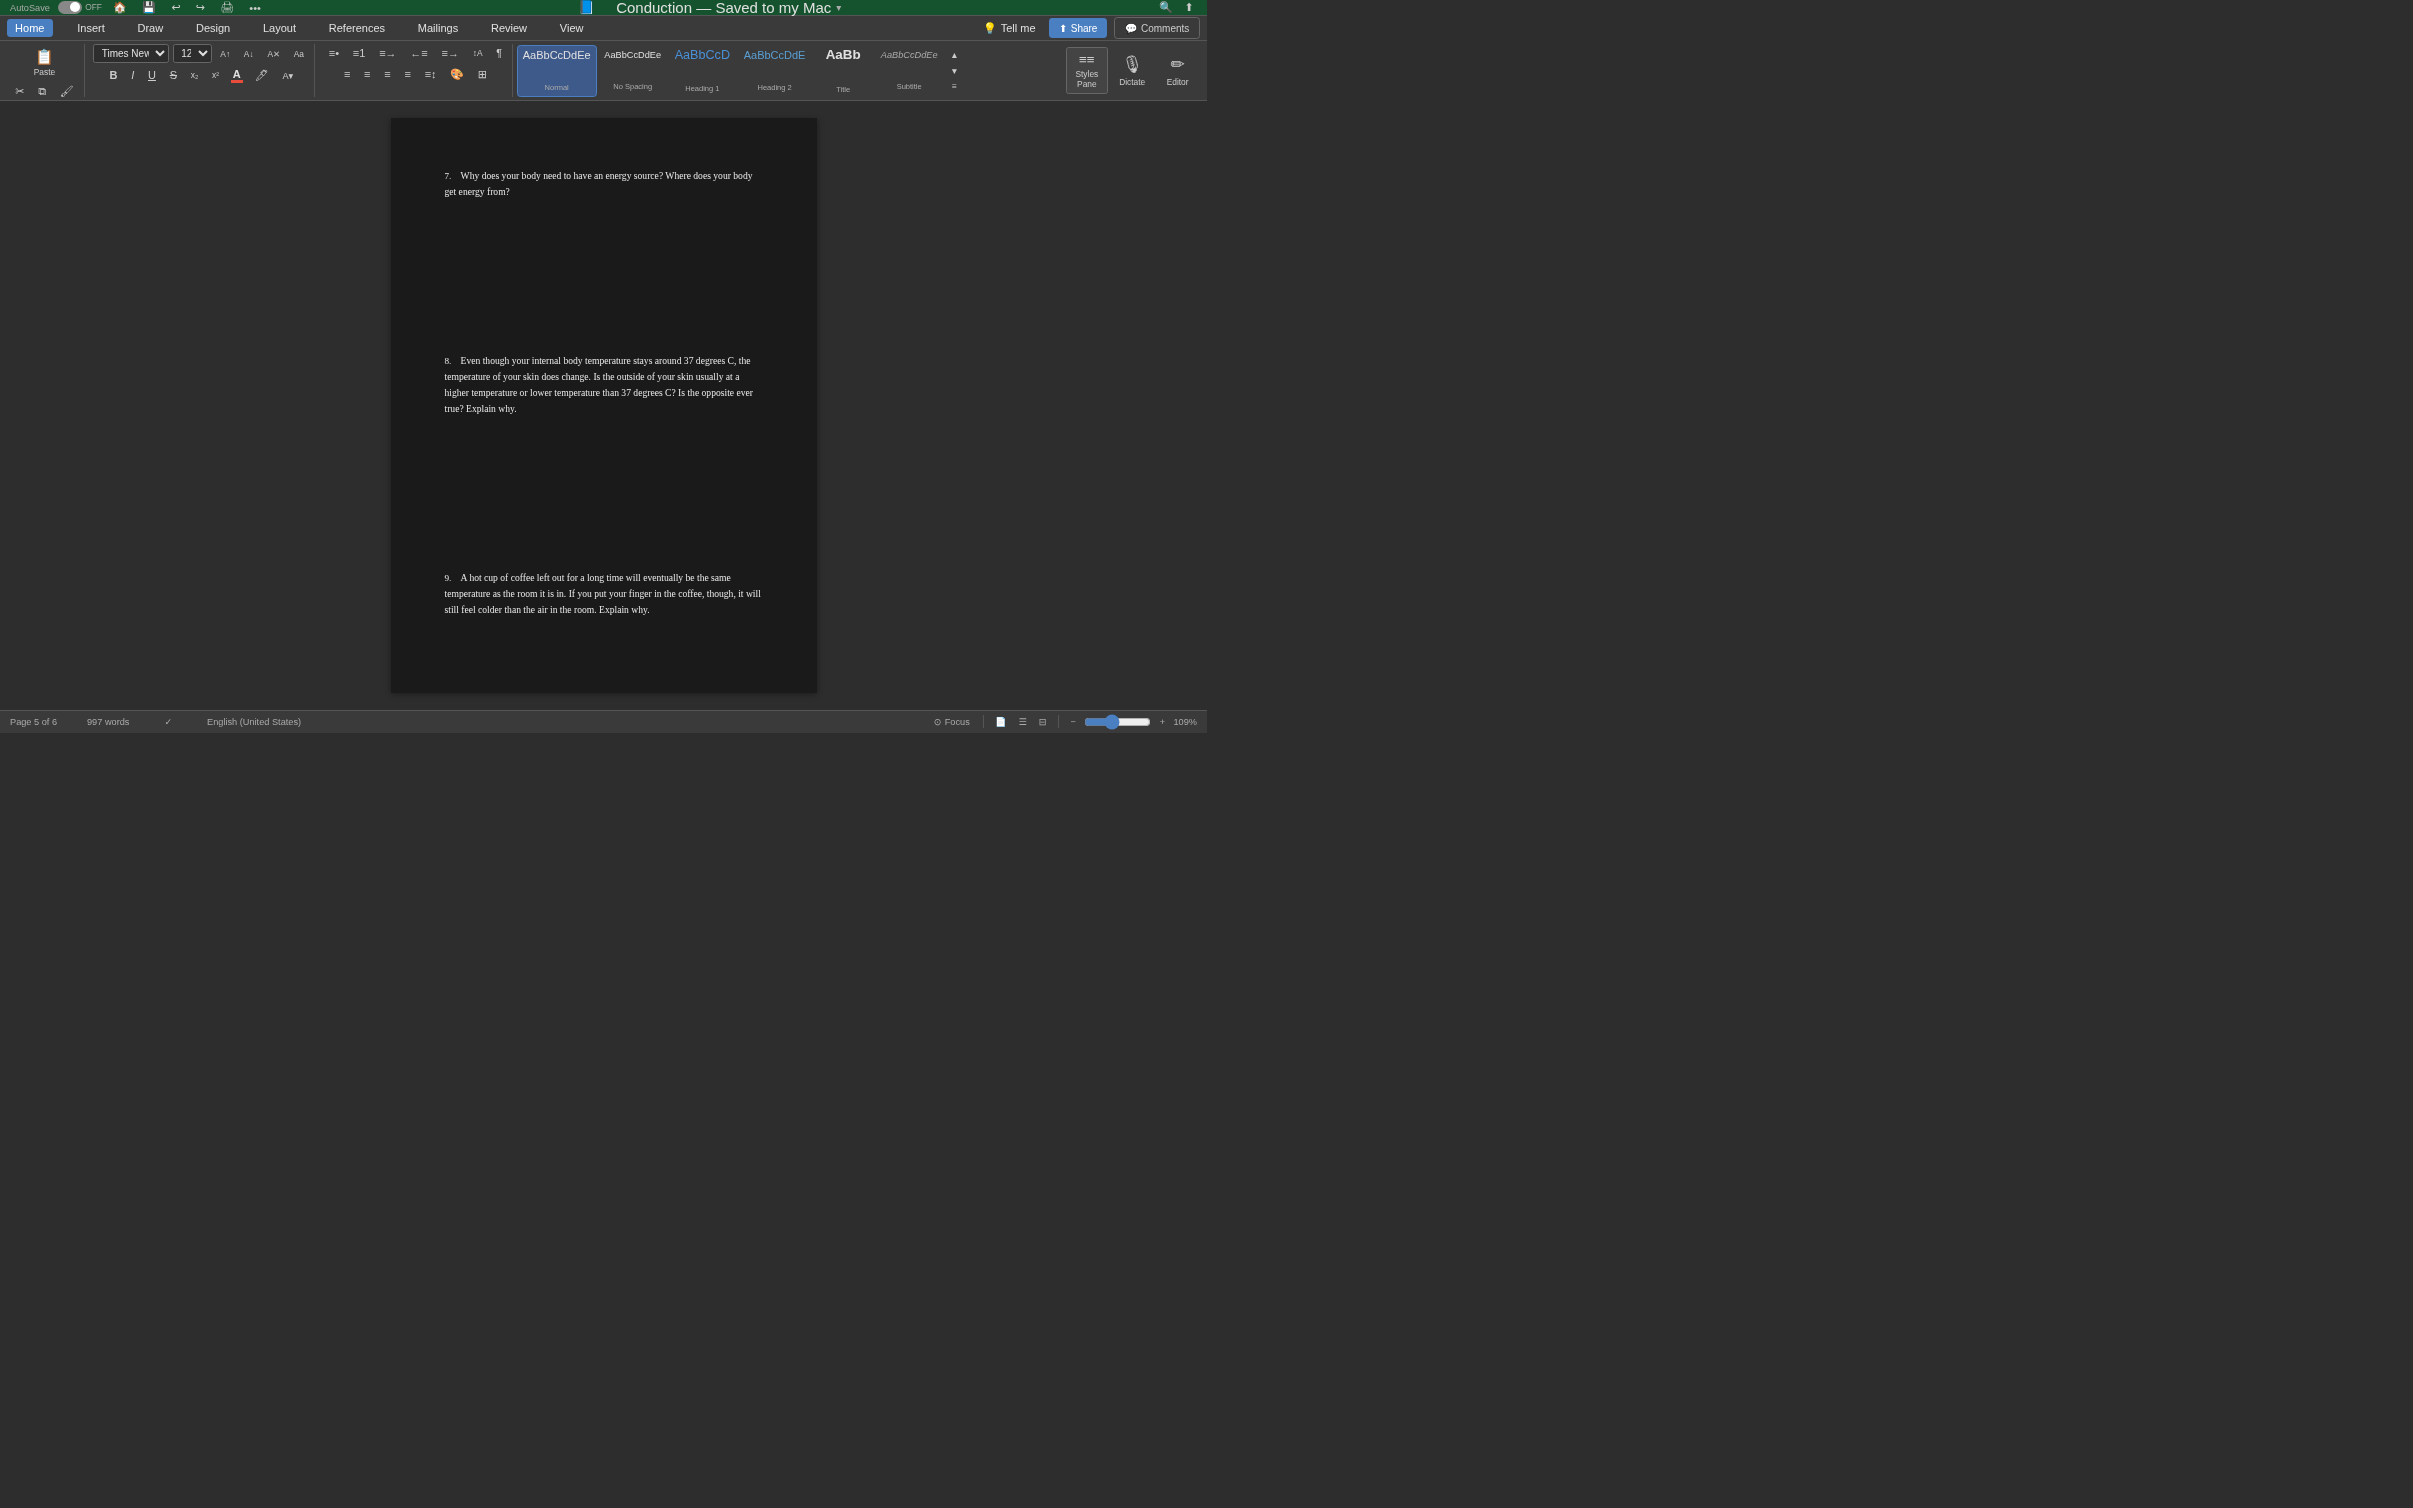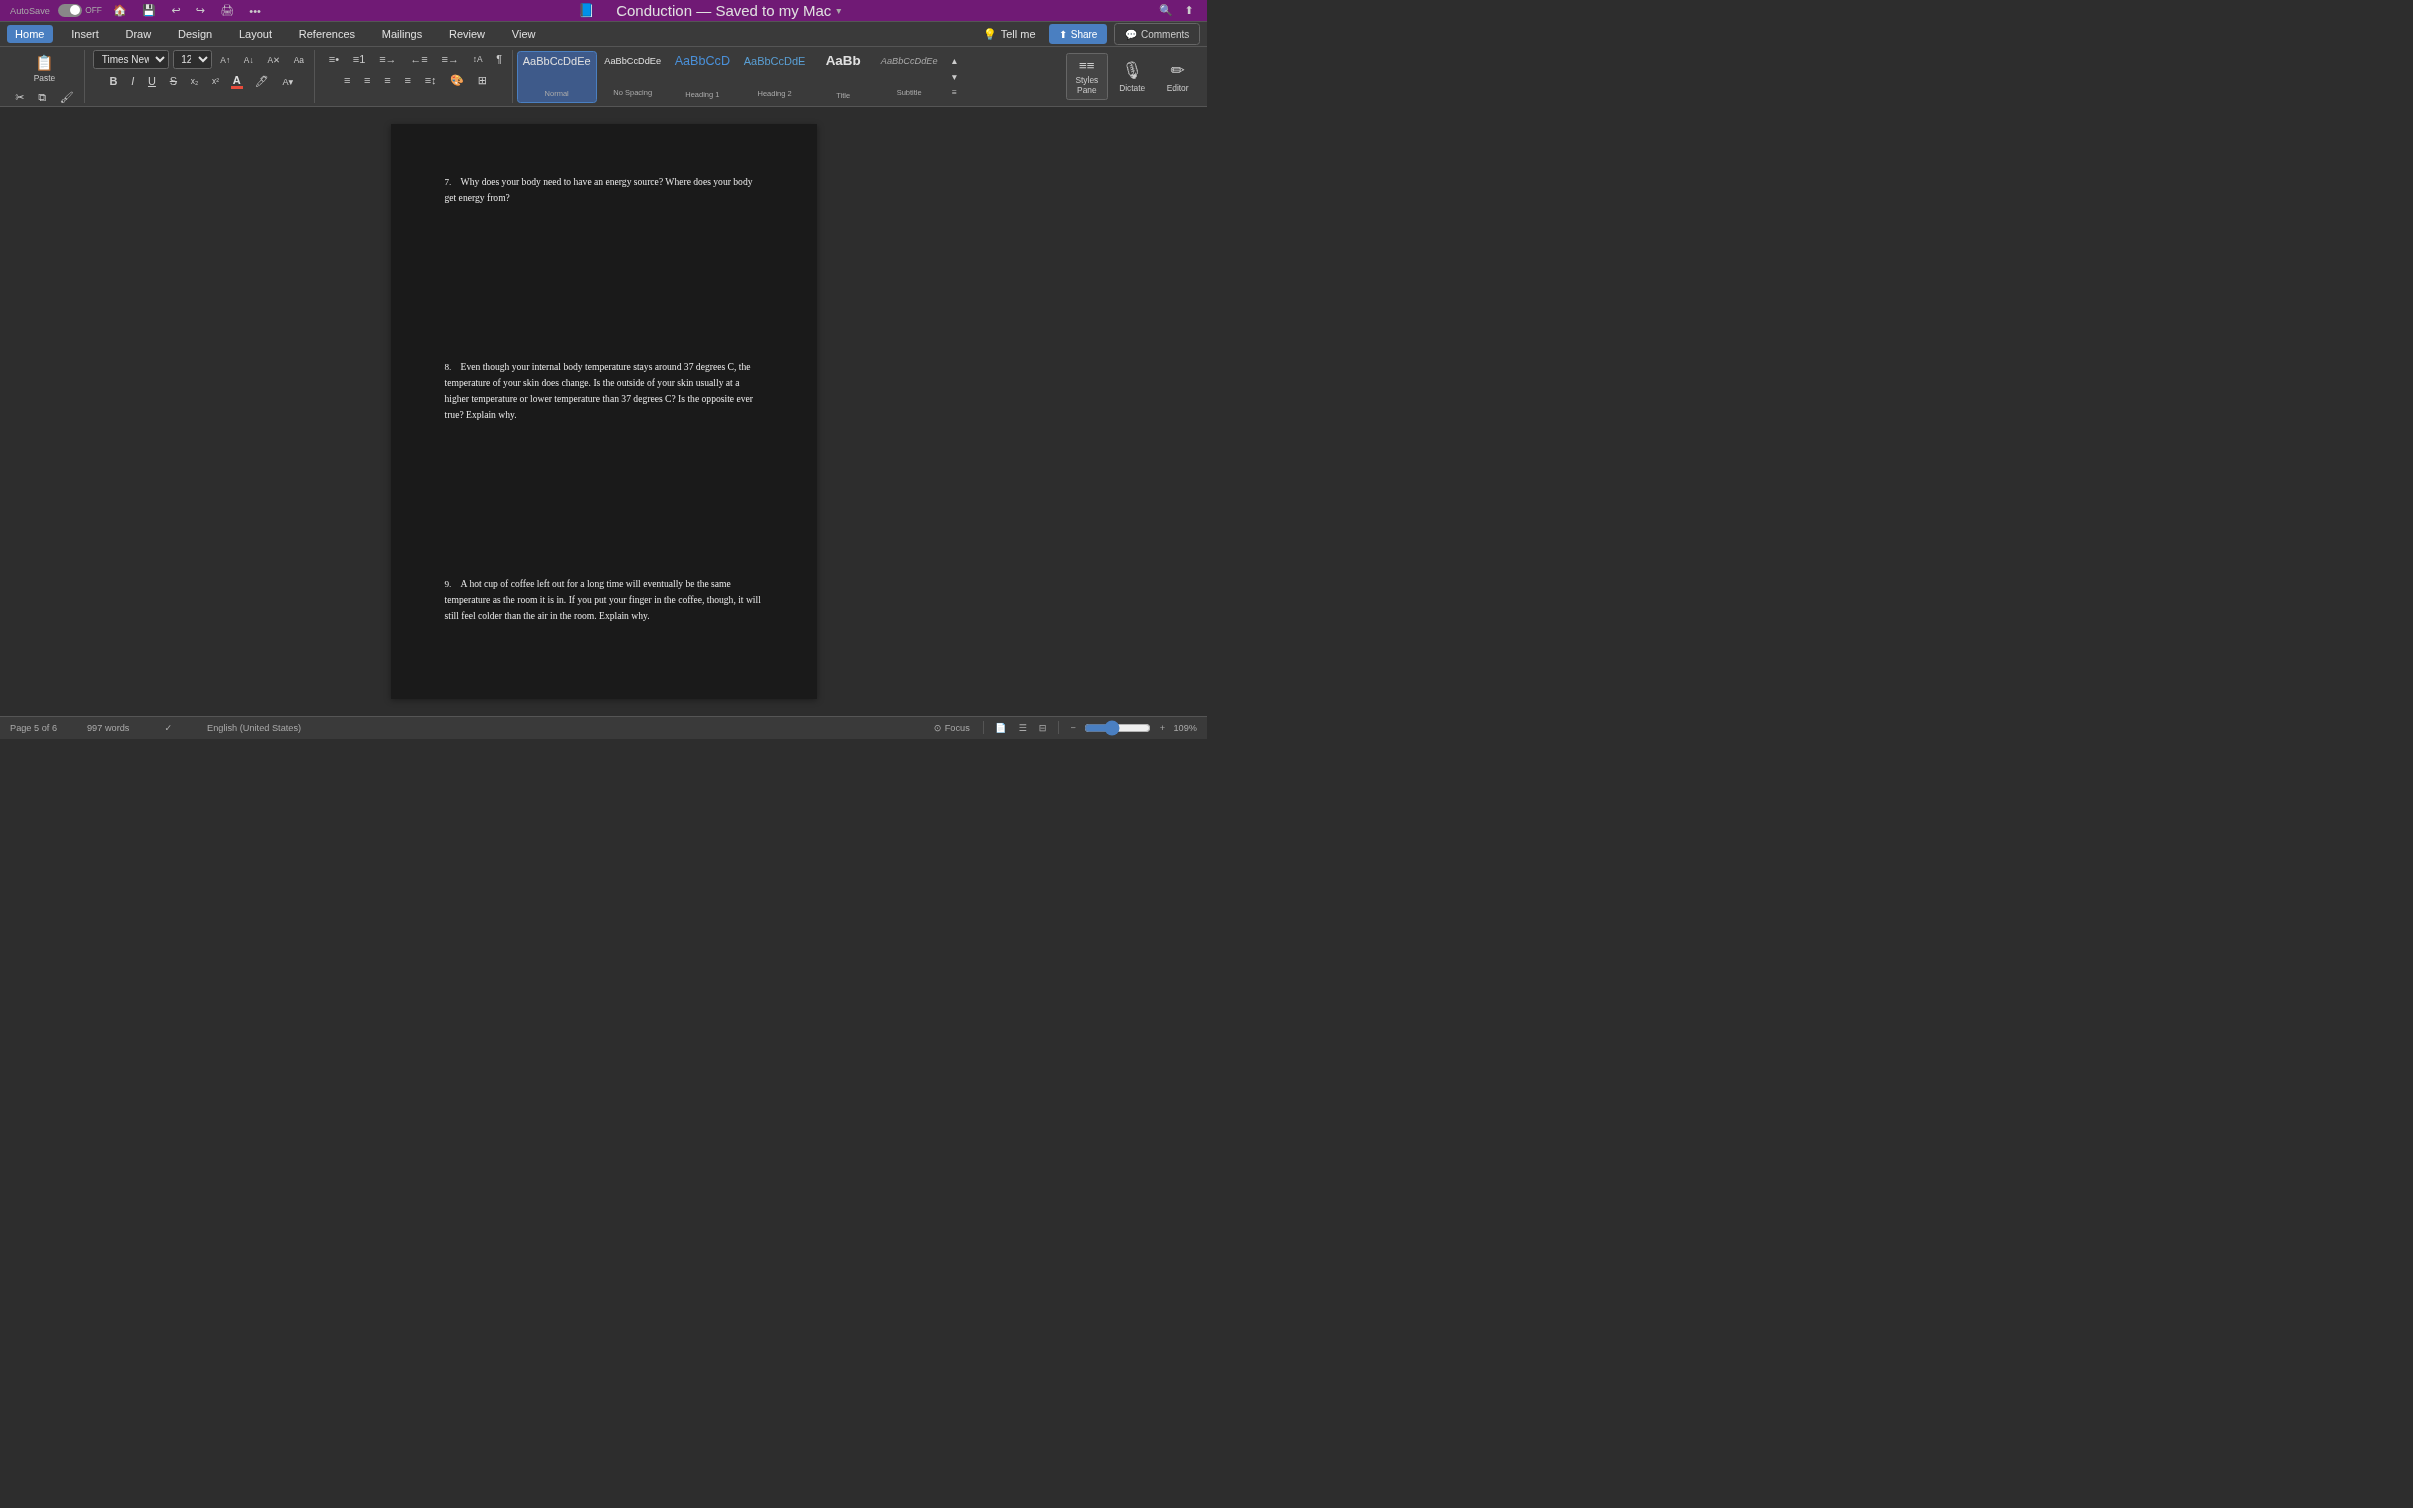--- a/index.html
+++ b/index.html
@@ -10,22 +10,22 @@
       width: 1207px;
       height: 754px;
       overflow: hidden;
       font-size: 10px;
     }
 
     
     .title-bar {
       display: flex;
       align-items: center;
-      background: #701a75;
-      height: 22px;
+      background: #14532d;
+      height: 16px;
       padding: 0 10px;
       gap: 6.7px;
       border-bottom: 0.8px solid #555;
     }
     .title-bar-left {
       display: flex;
       align-items: center;
       gap: 8.4px;
       flex: 0 0 auto;
     }
@@ -450,21 +450,21 @@
     <span class="doc-title">Conduction — Saved to my Mac</span>
     <span style="cursor:pointer;color:#aaa;">▾</span>
   </div>
   <div class="title-bar-right share-area">
     <button class="toolbar-btn">🔍</button>
     <button class="toolbar-btn">⬆</button>
   </div>
 </div>
 
 <div class="menu-bar">
-  <div style="display:flex;gap:10px;">
+  <div style="display:flex;gap:16px;">
     <div class="menu-item active">Home</div>
     <div class="menu-item">Insert</div>
     <div class="menu-item">Draw</div>
     <div class="menu-item">Design</div>
     <div class="menu-item">Layout</div>
     <div class="menu-item">References</div>
     <div class="menu-item">Mailings</div>
     <div class="menu-item">Review</div>
     <div class="menu-item">View</div>
   </div>

